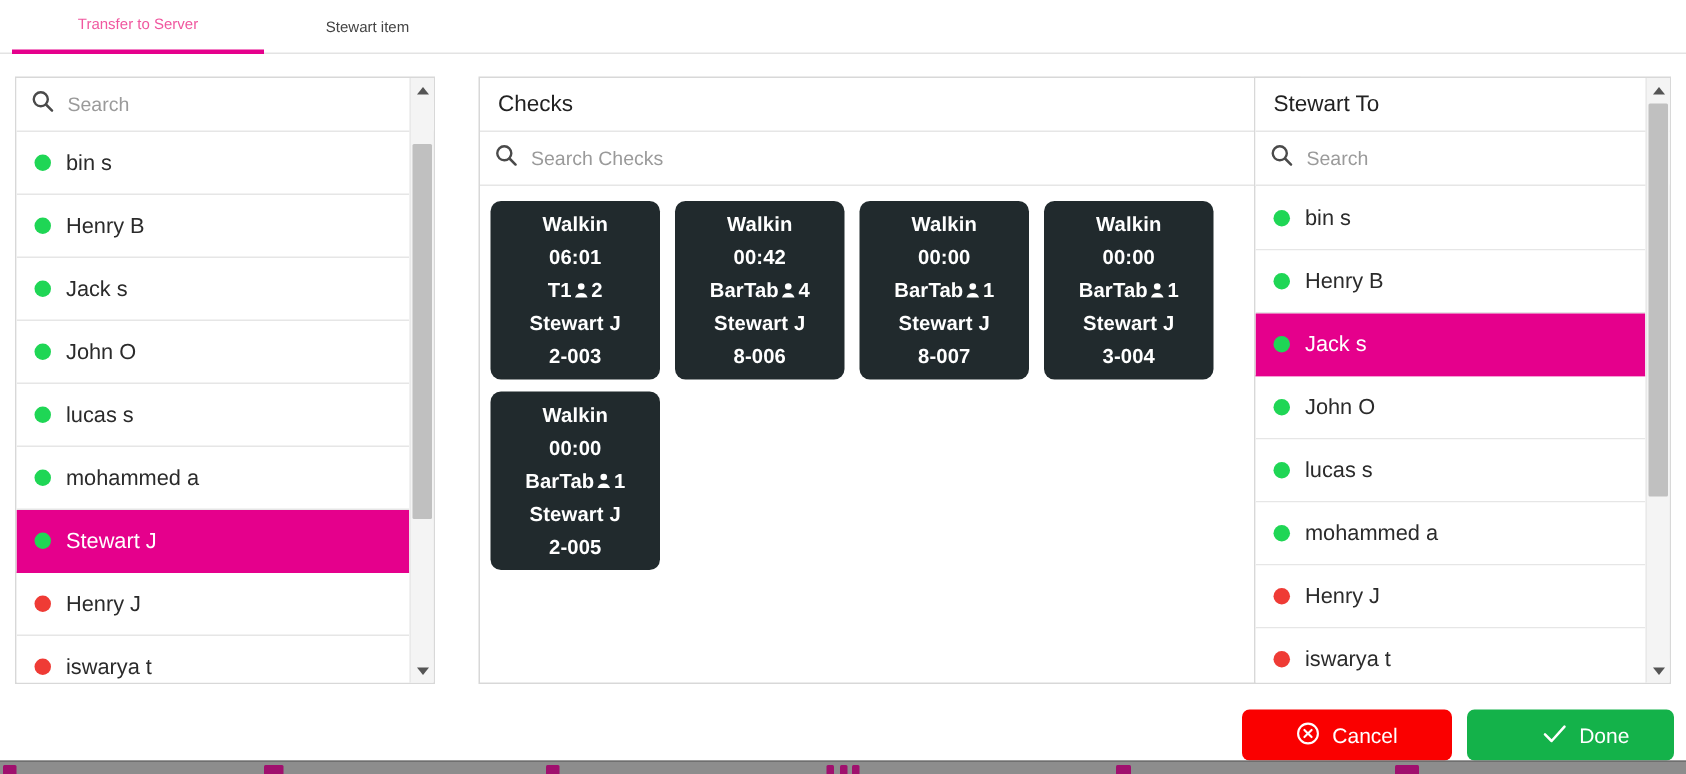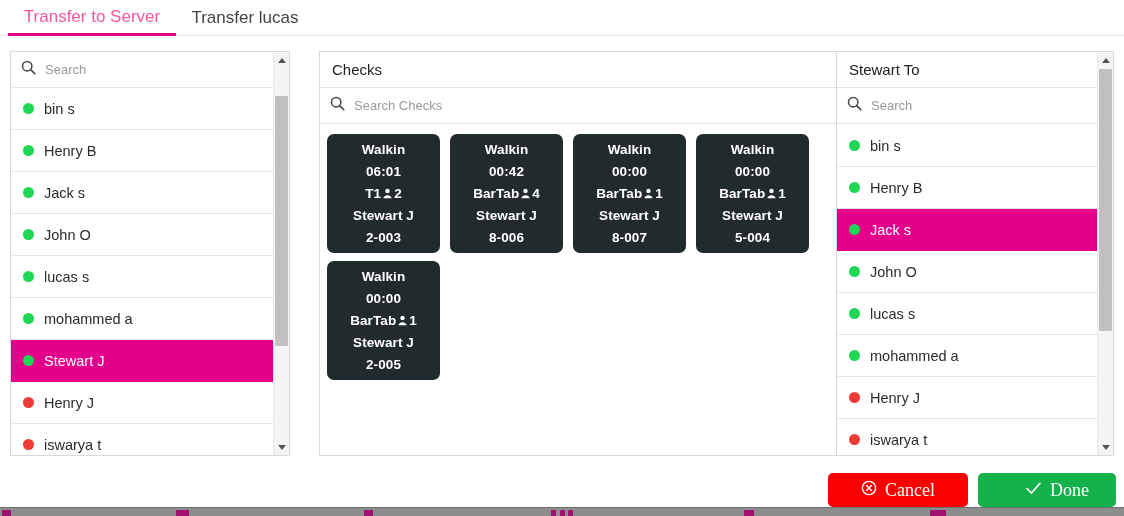--- a/index.html
+++ b/index.html
@@ -20,21 +20,21 @@
   .tabbar {
     position: absolute; left: 0; top: 0;
     width: 1124px; height: 36px;
     border-bottom: 1px solid #e3e3e3;
     background: #ffffff;
   }
   .tab {
     position: absolute; top: 0;
     height: 36px;
     display: flex; align-items: center; justify-content: center;
-    font-size: 17px;
+    font-size: 10px;
     color: #444444;
     cursor: pointer;
     user-select: none;
   }
   .tab.active {
     color: #f0579f;
     border-bottom: 3px solid #e5008c;
   }
   #tab-0 { left: 8px; width: 168px; }
   #tab-1 { left: 176px; width: 138px; }
@@ -173,25 +173,25 @@
     position: absolute; left: 0; top: 468px;
     width: 1124px; height: 44px;
   }
   .btn {
     position: absolute; top: 5px;
     height: 34px;
     border-radius: 5px;
     display: flex; align-items: center; justify-content: center;
     gap: 8px;
     color: #ffffff;
-    font-size: 18px;
+    font-size: 14px;
     cursor: pointer;
     user-select: none;
     border: none;
-    font-family: Liberation Serif, serif;
+    font-family: Liberation Sans, sans-serif;
   }
   #btn-cancel { left: 828px; width: 140px; background: #fa0000; }
   #btn-done   { left: 978px; width: 138px; background: #14b24a; padding-left: 20px; }
 
   
   .taskbar {
     position: absolute; left: 0; top: 507px;
     width: 1124px; height: 9px;
     background: #8d8d8d;
     border-top: 1px solid #6f6f6f;
@@ -207,21 +207,21 @@
 </head>
 <body>
 
 <div id="app">
 
   <div class="tabbar">
     <div class="tab active" id="tab-0">
       <span>Transfer to Server</span>
     </div>
     <div class="tab" id="tab-1">
-      <span>Transfer lucas</span>
+      <span>Stewart item</span>
     </div>
   </div>
 
   <div class="panels">
 
     <div class="panel" id="panel-servers">
       <div class="search-row">
         <span class="mag">
           <svg width="15" height="15" viewBox="0 0 16 16">
             <circle cx="6.6" cy="6.6" r="5" fill="none" stroke="#4a4a4a" stroke-width="1.7"></circle>
@@ -347,21 +347,21 @@
               <span>BarTab</span>
               <span class="guest-ico">
                 <svg width="11" height="11" viewBox="0 0 12 12">
                   <circle cx="6" cy="3.3" r="2.4" fill="#ffffff"></circle>
                   <path d="M1.4 11.2 A4.9 4.9 0 0 1 10.6 11.2 Z" fill="#ffffff"></path>
                 </svg>
               </span>
               <span>1</span>
             </div>
             <div class="check-line">Stewart J</div>
-            <div class="check-line">5-004</div>
+            <div class="check-line">3-004</div>
           </div>
           <div class="check-card">
             <div class="check-line">Walkin</div>
             <div class="check-line">00:00</div>
             <div class="check-line">
               <span>BarTab</span>
               <span class="guest-ico">
                 <svg width="11" height="11" viewBox="0 0 12 12">
                   <circle cx="6" cy="3.3" r="2.4" fill="#ffffff"></circle>
                   <path d="M1.4 11.2 A4.9 4.9 0 0 1 10.6 11.2 Z" fill="#ffffff"></path>

